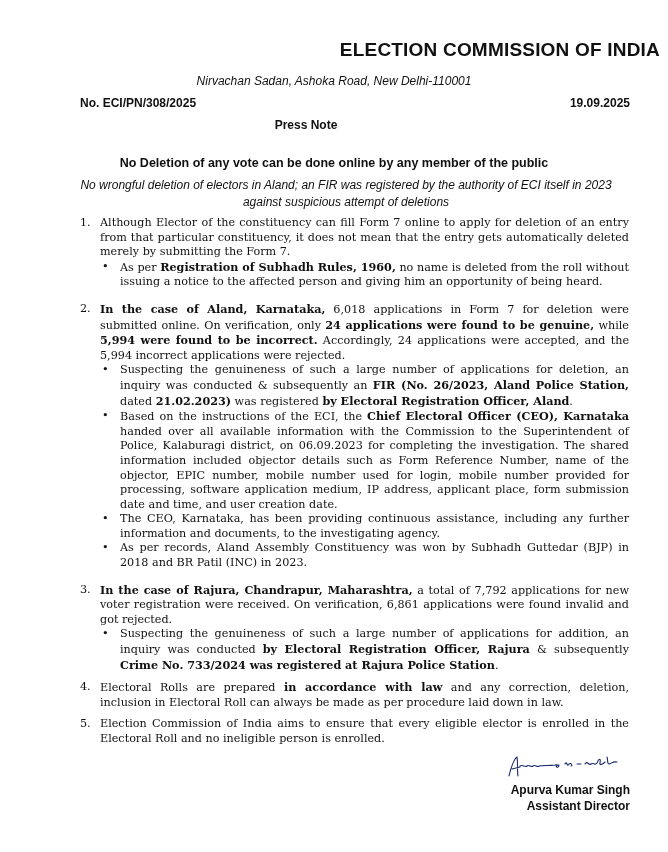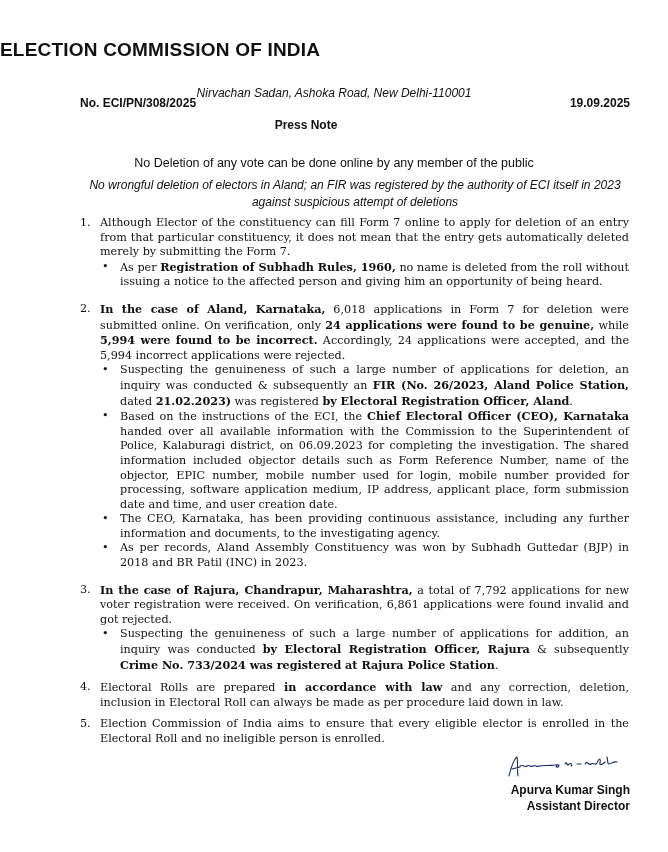--- a/index.html
+++ b/index.html
@@ -1,26 +1,26 @@
 <!DOCTYPE html>
 <html><head>
 <meta charset="utf-8">
 <style>
   html, body { margin: 0; padding: 0; background: #ffffff; }
   body { width: 668px; height: 852px; position: relative; overflow: hidden; color: #111; }
   .page { position: absolute; left: 0; top: 0; width: 668px; height: 852px; }
   .sans { font-family: "Liberation Sans", sans-serif; }
   .serif { font-family: "DejaVu Serif", serif; }
-  .org-title { position: absolute; top: 39px; left: 0; width: 660px; text-align: left; font-size: 19px; font-weight: bold; letter-spacing: 0.2px; }
-  .address { position: absolute; top: 74px; left: 0; width: 668px; text-align: center; font-size: 12px; font-style: italic; margin-top: 12px; }
+  .org-title { position: absolute; top: 39px; left: 0; width: 660px; text-align: right; font-size: 19px; font-weight: bold; letter-spacing: 0.2px; }
+  .address { position: absolute; top: 74px; left: 0; width: 668px; text-align: center; font-size: 12px; font-style: italic; }
   .ref-no { position: absolute; top: 96px; left: 80px; font-size: 12px; font-weight: bold; }
   .ref-date { position: absolute; top: 96px; right: 38px; font-size: 12px; font-weight: bold; }
   .doc-type { position: absolute; top: 118px; left: 0; width: 612px; text-align: center; font-size: 12px; font-weight: bold; }
-  .headline { position: absolute; top: 156px; left: 0; width: 668px; text-align: center; font-size: 12.5px; font-weight: normal; }
-  .subhead { position: absolute; top: 177px; left: 80px; width: 550px; text-align: center; font-size: 12px; font-style: italic; line-height: 17px; }
+  .headline { position: absolute; top: 156px; left: 0; width: 668px; text-align: center; font-size: 12.5px; font-weight: bold; }
+  .subhead { position: absolute; top: 177px; left: 71px; width: 550px; text-align: center; font-size: 12px; font-style: italic; line-height: 17px; }
   ol.points { position: absolute; top: 216px; left: 80px; width: 549px; margin: 0; padding: 0; list-style: none; font-size: 11.2px; line-height: 14.6px; }
   ol.points > li { position: relative; padding-left: 20px; text-align: justify; }
   ol.points > li .num { position: absolute; left: 0; top: 0; }
   ol.points > li.gap { margin-top: 12px; }
   ol.points > li.gap-sm { margin-top: 7px; }
   ul.subs { list-style: none; margin: 0; padding: 0; }
   ul.subs li { position: relative; padding-left: 20px; text-align: justify; }
   ul.subs li .dot { position: absolute; left: 2px; top: 0; }
   b { font-weight: bold; }
   .signature { position: absolute; top: 752px; left: 505px; width: 125px; height: 30px; }

